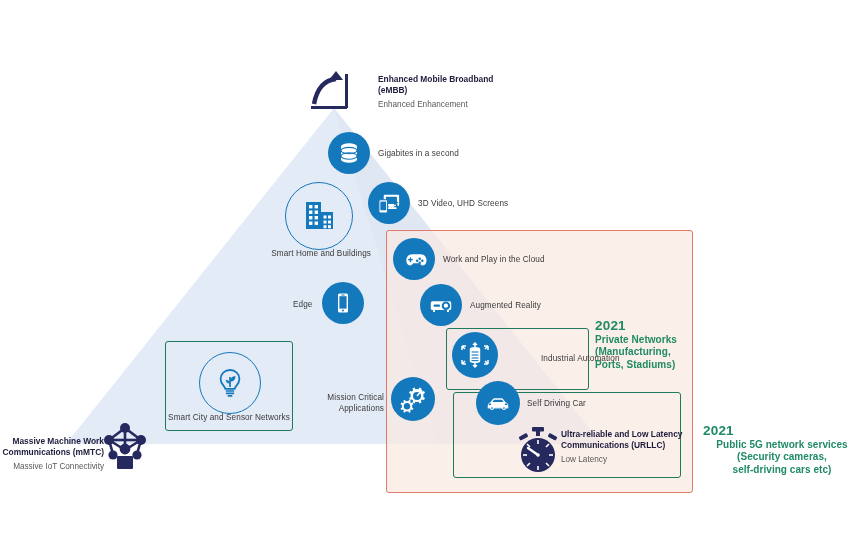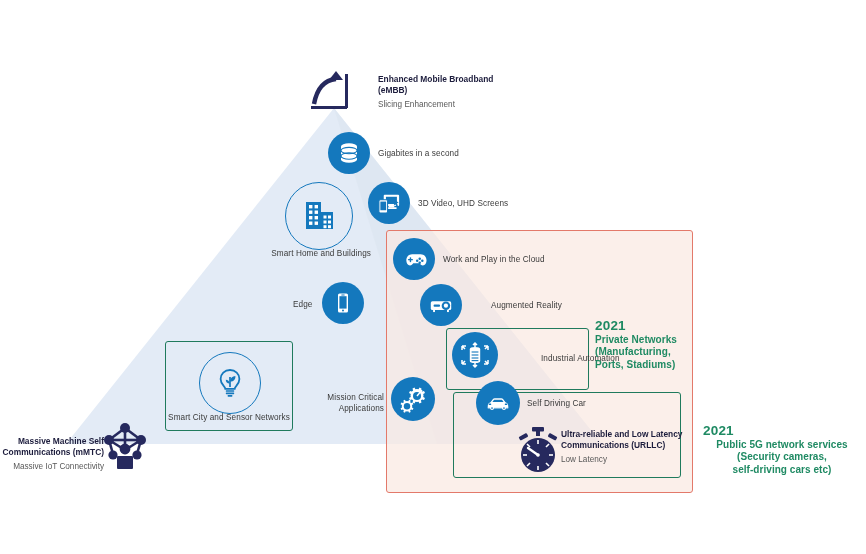--- a/index.html
+++ b/index.html
@@ -58,31 +58,31 @@
     <path d="M334,108 L602,444 L437,444 Z" fill="#dbe3ef" opacity="0.55"></path>
   </svg>
 
   <div class="region region-pink"></div>
   <div class="region region-green-iot"></div>
   <div class="region region-green-priv"></div>
   <div class="region region-green-pub"></div>
 
   <div class="hdr" style="left:378px;top:74px;width:120px;">
     <div class="t1">Enhanced Mobile Broadband (eMBB)</div>
-    <div class="t2">Slicing Enhancement</div>
+    <div class="t2">Enhanced Enhancement</div>
   </div>
   <svg style="position:absolute;left:305px;top:68px;z-index:8;" width="48" height="48" viewBox="0 0 48 48">
     <path class="dark" d="M6 41 L6 38 L42 38 L42 41 Z"></path>
     <path class="dark" d="M40 6 L43 6 L43 40 L40 40 Z"></path>
     <path d="M9 36 C12 20 20 12 31 11" stroke="#26295e" stroke-width="4.4" fill="none"></path>
     <path class="dark" d="M31 3 L38 12 L24 12 Z"></path>
   </svg>
 
   <div class="hdr rt" style="left:0px;top:436px;width:104px;">
-    <div class="t1">Massive Machine Self Communications (mMTC)</div>
+    <div class="t1">Massive Machine Work Communications (mMTC)</div>
     <div class="t2">Massive IoT Connectivity</div>
   </div>
   <svg style="position:absolute;left:103px;top:420px;z-index:8;" width="44" height="50" viewBox="0 0 44 50">
     <g stroke="#26295e" stroke-width="2.6">
       <line x1="22" y1="8" x2="6" y2="20"></line>
       <line x1="22" y1="8" x2="38" y2="20"></line>
       <line x1="6" y1="20" x2="38" y2="20"></line>
       <line x1="6" y1="20" x2="22" y2="30"></line>
       <line x1="38" y1="20" x2="22" y2="30"></line>
       <line x1="6" y1="20" x2="10" y2="34"></line>
@@ -199,21 +199,21 @@
   <div class="badge" style="left:420px;top:284px;width:42px;height:42px;">
     <svg width="26" height="26" viewBox="0 0 28 28">
       <rect x="3" y="10" width="22" height="9.5" rx="1.8" fill="#ffffff"></rect>
       <circle cx="19.3" cy="14.7" r="4.6" fill="#1478bd"></circle>
       <circle cx="19.3" cy="14.7" r="2.3" fill="#ffffff"></circle>
       <rect x="6" y="13.4" width="7" height="2.6" rx="1.1" fill="#1478bd"></rect>
       <rect x="5.5" y="19.3" width="2" height="2.3" fill="#ffffff"></rect>
       <rect x="20.5" y="19.3" width="2" height="2.3" fill="#ffffff"></rect>
     </svg>
   </div>
-  <div class="lbl" style="left:470px;top:300px;margin-left:21px;">Augmented Reality</div>
+  <div class="lbl" style="left:470px;top:300px;">Augmented Reality</div>
 
   <div class="badge" style="left:452px;top:332px;width:46px;height:46px;">
     <svg width="32" height="32" viewBox="0 0 32 32">
       <g stroke="#ffffff" stroke-width="1.5" fill="none">
         <path d="M6 10 L3 7 M3 7 L7 7 M3 7 L3 11"></path>
         <path d="M26 10 L29 7 M29 7 L25 7 M29 7 L29 11"></path>
         <path d="M6 22 L3 25 M3 25 L7 25 M3 25 L3 21"></path>
         <path d="M26 22 L29 25 M29 25 L25 25 M29 25 L29 21"></path>
         <path d="M16 4 L16 8 M14 6 L16 4 L18 6"></path>
         <path d="M16 28 L16 24 M14 26 L16 28 L18 26"></path>

